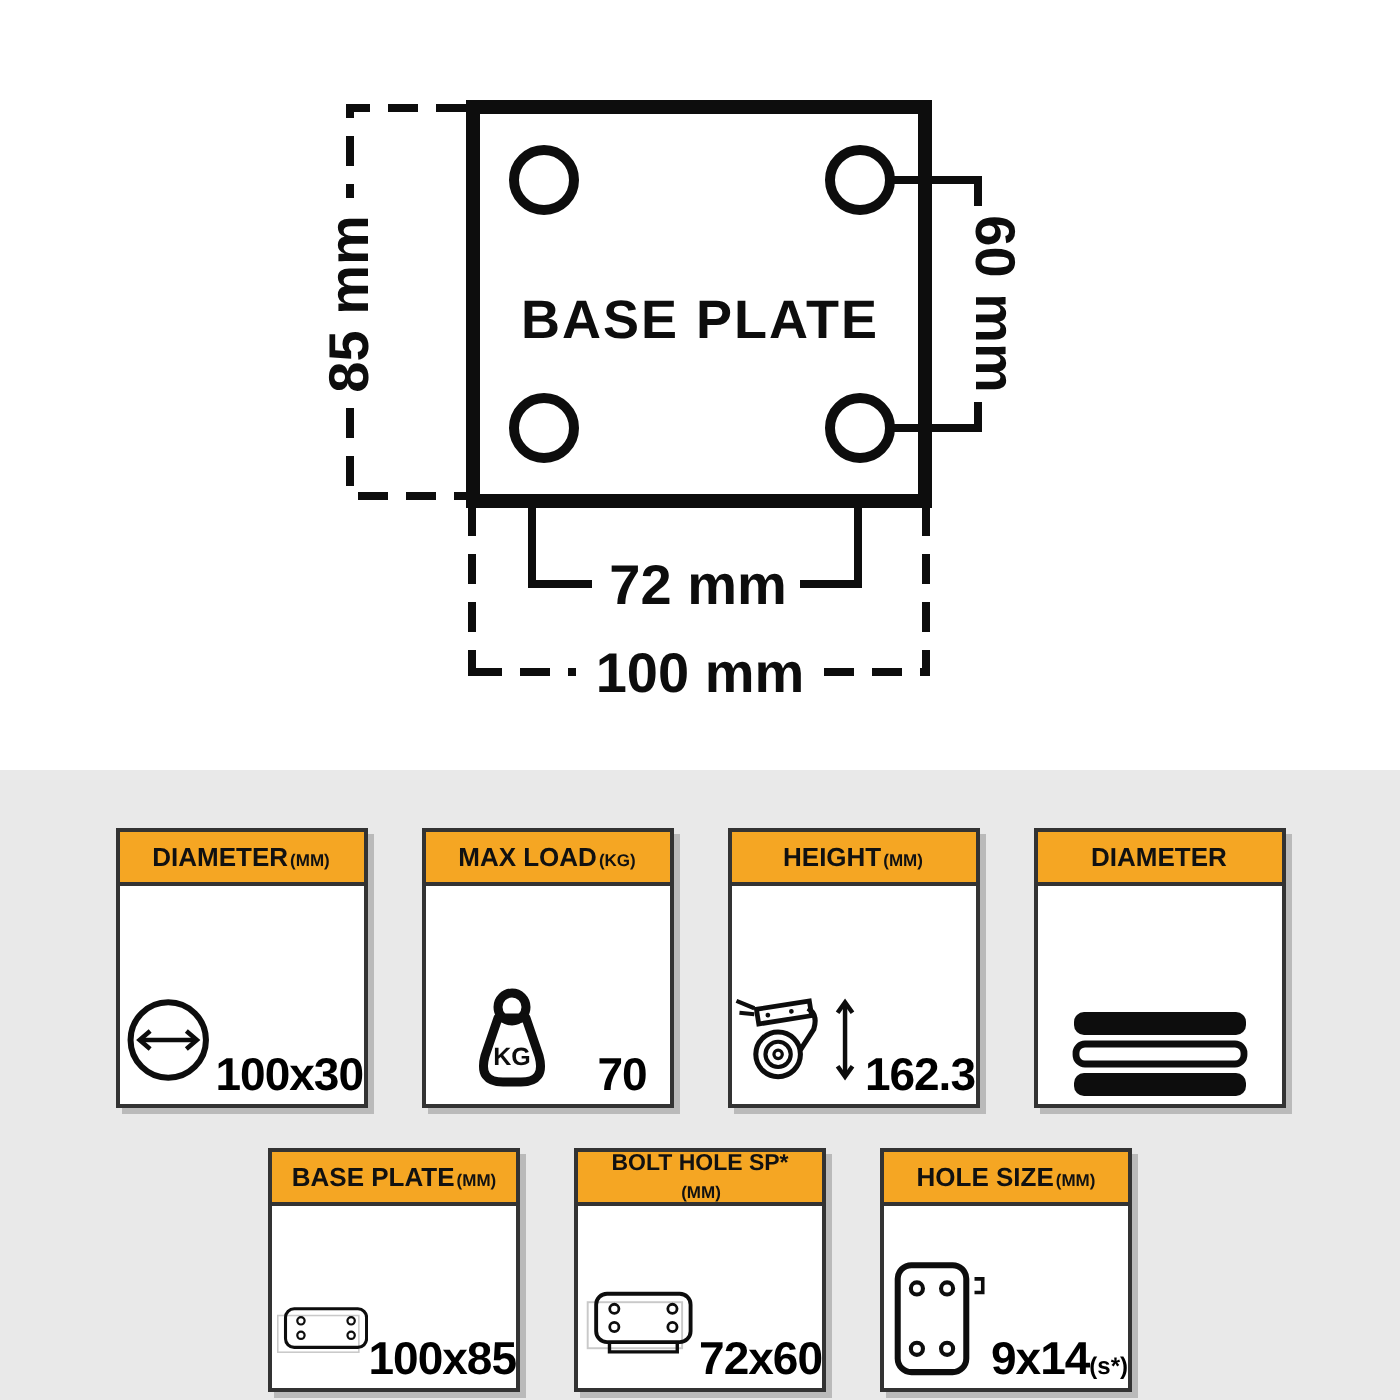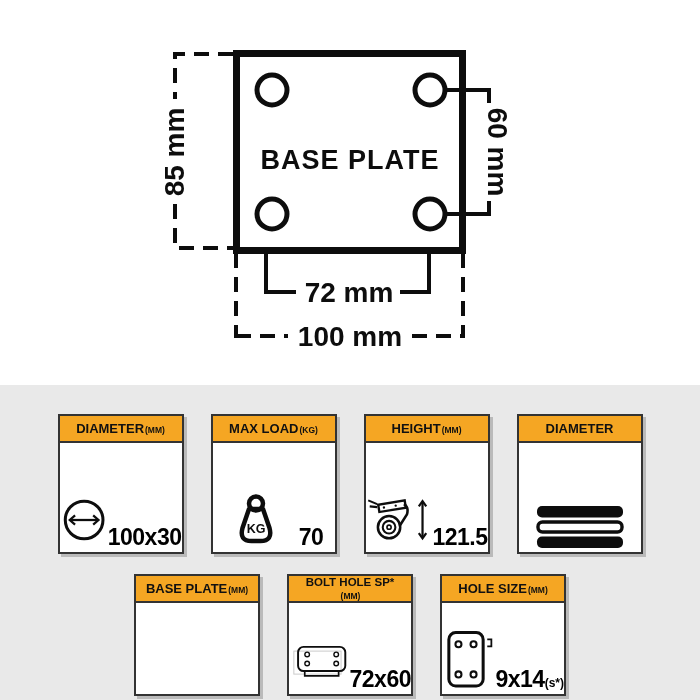--- a/index.html
+++ b/index.html
@@ -119,21 +119,21 @@
             </g>
             <path class="icon-stroke" d="M15 10 L3 5 M15 14 L5 13" stroke-width="2.8"></path>
             <path class="icon-stroke" d="M51 10 Q58 14 55 24 L46 38" stroke-width="3.4"></path>
             <circle class="icon-stroke" cx="31" cy="41" r="15" stroke-width="3.4" fill="#ffffff"></circle>
             <circle class="icon-stroke" cx="31" cy="41" r="8.5" stroke-width="2.8"></circle>
             <circle class="icon-stroke" cx="31" cy="41" r="2.8" stroke-width="2.2"></circle>
             <line class="icon-stroke" x1="76" y1="8" x2="76" y2="54" stroke-width="3"></line>
             <polyline class="icon-stroke" points="71,13 76,6 81,13" stroke-width="3"></polyline>
             <polyline class="icon-stroke" points="71,49 76,56 81,49" stroke-width="3"></polyline>
           </svg>
-          <div class="value">121.5</div>
+          <div class="value">162.3</div>
         </div>
       </div>
 
       <div class="card">
         <div class="card-header">
           <span>DIAMETER</span>
         </div>
         <div class="card-body no-value">
           <svg class="icon-svg" width="92" height="44" viewBox="0 0 92 44">
             <rect class="icon-fill" x="3" y="1" width="86" height="11.5" rx="5"></rect>
@@ -143,20 +143,31 @@
         </div>
       </div>
     </div>
 
     <div class="cards-row row2">
 
       <div class="card">
         <div class="card-header">
           <span>BASE PLATE</span>
             <span class="unit">(MM)</span>
+        </div>
+        <div class="card-body">
+          <svg class="icon-svg" width="100" height="52" viewBox="0 0 100 52">
+            <rect class="ghost" x="6" y="11" width="84" height="38"></rect>
+            <rect class="icon-stroke" x="14" y="4" width="84" height="40" rx="9" stroke-width="3.2" fill="#ffffff"></rect>
+            <circle class="icon-stroke" cx="30" cy="16.5" r="3.8" stroke-width="2.3"></circle>
+            <circle class="icon-stroke" cx="82" cy="16.5" r="3.8" stroke-width="2.3"></circle>
+            <circle class="icon-stroke" cx="30" cy="31.5" r="3.8" stroke-width="2.3"></circle>
+            <circle class="icon-stroke" cx="82" cy="31.5" r="3.8" stroke-width="2.3"></circle>
+          </svg>
+          <div class="value">100x85</div>
         </div>
       </div>
 
       <div class="card">
         <div class="card-header title-small">
           <span>BOLT HOLE SP*</span>
             <span class="unit">(MM)</span>
         </div>
         <div class="card-body">
           <svg class="icon-svg" width="100" height="58" viewBox="0 0 100 58">

